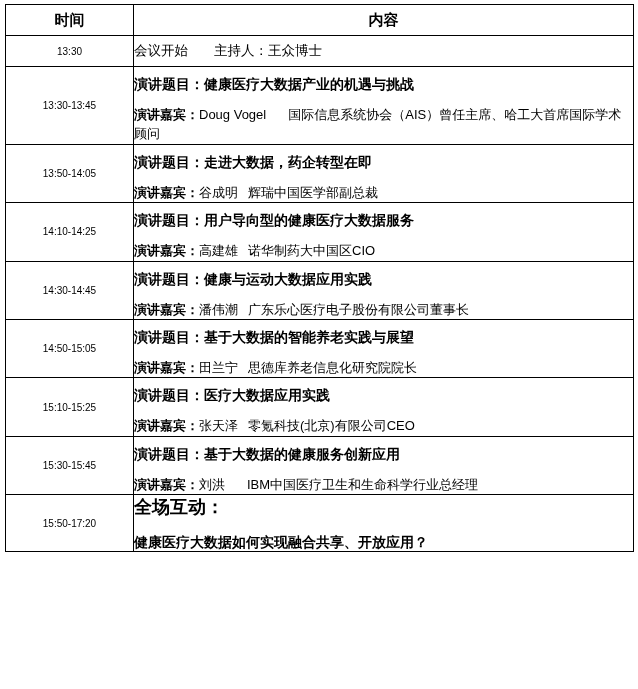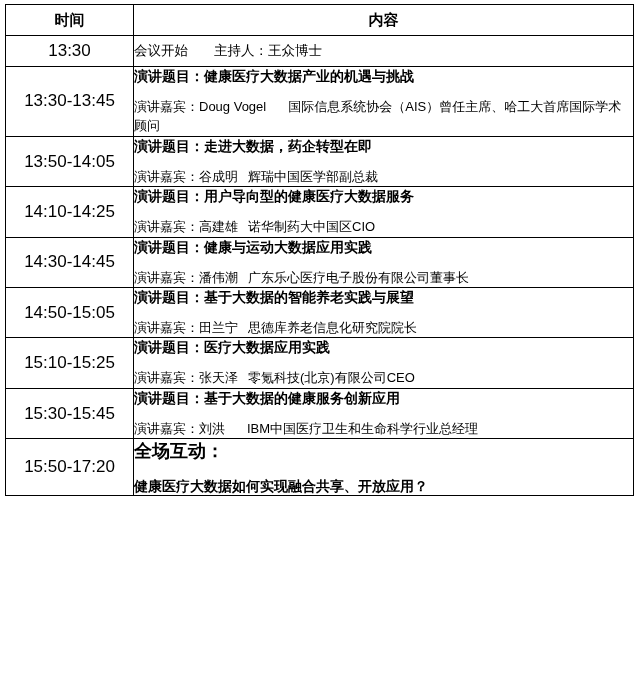--- a/index.html
+++ b/index.html
@@ -33,40 +33,41 @@
   col.content-col { width: 500px; }
 
   th.head {
     font-weight: bold;
     font-size: 15px;
     height: 30px;
     line-height: 30px;
   }
   td.time {
     text-align: center;
-    font-size: 17px;
+    font-size: 10px;
     letter-spacing: 0px;
   }
   td.content {
     padding: 5px 9px 5px 9px;
     font-size: 13.5px;
     line-height: 1.35;
   }
   .title-line {
     font-weight: bold;
     font-size: 14px;
     margin-bottom: 11px;
     white-space: nowrap;
+    margin-top: 8px;
   }
   .title-line .lbl { font-weight: bold; }
   .guest-line {
     font-size: 13px;
     line-height: 1.5;
   }
-  .guest-line .lbl { font-weight: normal; margin-top: 8px; }
+  .guest-line .lbl { font-weight: bold; margin-top: 8px; }
   .single-line {
     font-size: 13.5px;
     padding: 0 0 0 0;
   }
   .simple-row td.content {
     height: 26px;
     padding-top: 2px;
     padding-bottom: 2px;
   }
   .row-tall td { height: 44px; }

